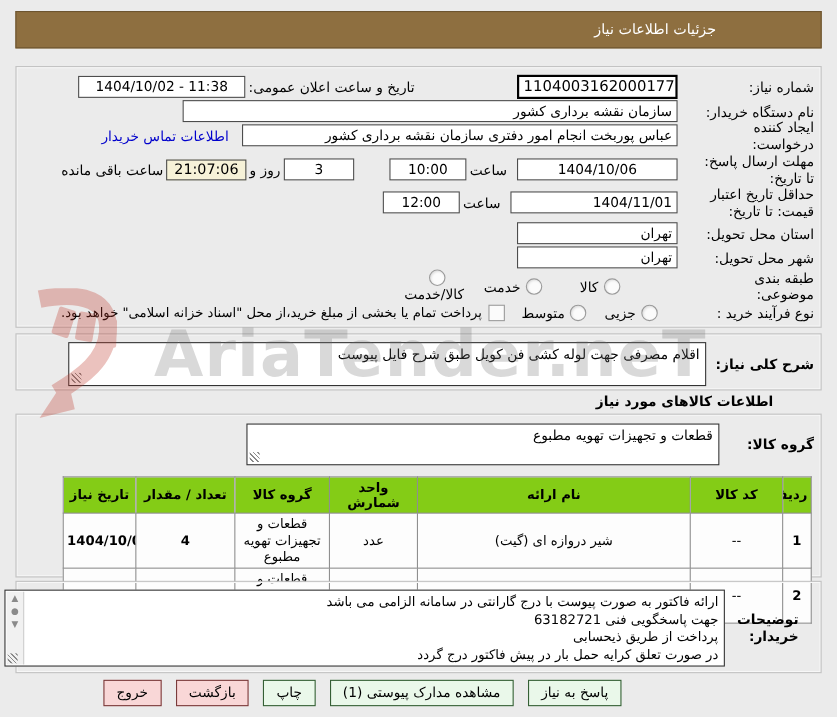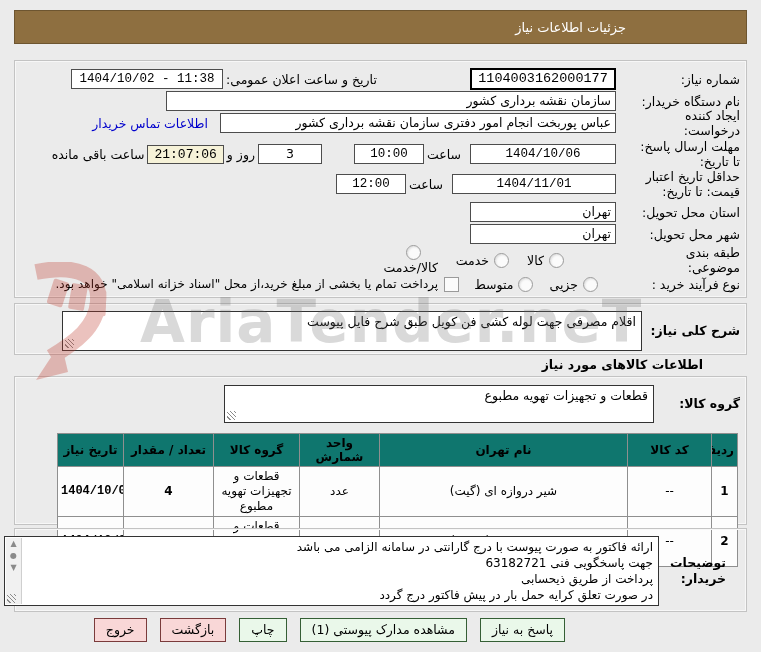--- a/index.html
+++ b/index.html
@@ -8,40 +8,40 @@
     background:#ebebeb;color:#000;
     font-family:"DejaVu Sans","Liberation Sans",sans-serif;
     font-size:12.5px;direction:rtl;
   }
   
   .titlebar{
     position:absolute;top:10px;right:14px;left:14px;height:34px;
     background:#8e6f40;border:1px solid #6d5530;box-sizing:border-box;
     color:#fff;display:flex;align-items:center;
   }
-  .titlebar span{padding-right:120px;font-size:13px;}
+  .titlebar span{padding-right:95px;font-size:13px;}
   
   .gbox{
     position:absolute;right:14px;left:14px;box-sizing:border-box;
     border:1px solid #c3c3c3;box-shadow:inset 0 0 0 1px #f7f7f7;
     background:transparent;
   }
   #boxA{top:60px;height:238px;padding:8px 6px 0 6px;}
   #boxB{top:303px;height:52px;padding:6px 6px 0 6px;}
   #boxC{top:376px;height:149px;padding:7px 6px 0 6px;}
   #boxD{top:528px;height:84px;padding:7px 6px 0 6px;}
   
   .row{display:flex;align-items:center;}
   .flabel{width:124px;box-sizing:border-box;padding-left:18px;text-align:right;line-height:1.2;flex:none;}
   .field{
     background:#fff;border:1px solid #4d4d4d;box-sizing:border-box;
     height:20px;line-height:18px;padding:0 4px;overflow:hidden;white-space:nowrap;flex:none;
   }
   .center{text-align:center;}
-  .ltr{direction:ltr;font-family:Liberation Mono, monospace;}
+  .ltr{direction:ltr;}
   .thick{border:2px solid #000;height:22px;line-height:18px;font-size:13.5px;}
   .mini-label{flex:none;padding:0 3px;}
   .timerbox{background:#f6f2d8;border:1px solid #4d4d4d;height:19px;line-height:17px;
             box-sizing:border-box;padding:0 6px;flex:none;font-size:13px;}
   a.contact{color:#0000cc;text-decoration:none;flex:none;}
   
   .opt{display:flex;align-items:center;flex:none;}
   .radio{width:13px;height:13px;border:1px solid #9a9a9a;border-radius:50%;
          background:#fbfbfb;box-shadow:inset 1px 1px 2px #ddd;margin-left:5px;flex:none;}
   .checkbox{width:13px;height:13px;border:1px solid #9a9a9a;background:#fbfbfb;margin-left:6px;flex:none;}
@@ -59,21 +59,21 @@
   
   .sbar{
     position:absolute;left:1px;top:1px;bottom:1px;width:15px;background:#f1f1f1;
     border-left:none;border-right:1px solid #cfcfcf;display:flex;flex-direction:column;
     align-items:center;color:#8a8a8a;font-size:8px;line-height:12px;
   }
   
   table.goods{border-collapse:collapse;margin:9px 2px 0 0;width:680px;table-layout:fixed;
               background:#fdfdfd;font-size:12px;}
   table.goods th,table.goods td{border:1px solid #8f8f8f;text-align:center;padding:2px 3px;overflow:hidden;}
-  table.goods th{background:#0f766e;font-weight:bold;height:24px;}
+  table.goods th{background:#84cc16;font-weight:bold;height:24px;}
   table.goods td{height:30px;line-height:1.25;}
   col.c-row{width:26px;}col.c-code{width:84px;}col.c-name{width:248px;}
   col.c-unit{width:80px;}col.c-grp{width:86px;}col.c-qty{width:90px;}col.c-date{width:66px;}
   td.bold{font-weight:bold;}
   
   .btnrow{position:absolute;top:618px;right:196px;display:flex;gap:13px;}
   .btn{height:24px;box-sizing:border-box;line-height:21px;padding:0 11px;font-size:12.5px;
        text-align:left;cursor:pointer;flex:none;}
   .btn.green{background:#eaf8ea;border:1px solid #355f35;}
   .btn.pink{background:#f9d7d7;border:1px solid #7a3b3b;}
@@ -119,42 +119,42 @@
     <div class="mini-label" style="margin-right:6px;">ساعت</div>
     <div class="field center ltr" style="width:70px;">10:00</div>
     <div class="field center" style="width:64px;margin-right:32px;">3</div>
     <div class="mini-label">روز و</div>
     <div class="timerbox center ltr">21:07:06</div>
     <div class="mini-label">ساعت باقی مانده</div>
   </div>
 
   <div class="row" style="height:28px;margin-bottom:4px;">
     <div class="flabel">حداقل تاریخ اعتبار قیمت: تا تاریخ:</div>
-    <div class="field center ltr" style="width:164px;">1404/11/01</div>
+    <div class="field center ltr" style="width:152px;text-align:right;">1404/11/01</div>
     <div class="mini-label" style="margin-right:6px;">ساعت</div>
     <div class="field center ltr" style="width:70px;">12:00</div>
   </div>
 
   <div class="row" style="height:20px;margin-bottom:2px;">
     <div class="flabel">استان محل تحویل:</div>
     <div class="field" style="width:146px;">تهران</div>
   </div>
 
   <div class="row" style="height:20px;margin-bottom:5px;">
     <div class="flabel">شهر محل تحویل:</div>
     <div class="field" style="width:146px;">تهران</div>
   </div>
 
   <div class="row" style="height:22px;margin-bottom:2px;">
     <div class="flabel">طبقه بندی موضوعی:</div>
     <div class="opt" style="margin-right:52px;">
       <span class="radio"></span>
       <span>کالا</span>
     </div>
-    <div class="opt" style="margin-right:18px;">
+    <div class="opt" style="margin-right:34px;">
       <span class="radio"></span>
       <span>خدمت</span>
     </div>
     <div class="opt" style="margin-right:18px;flex-direction:column;">
       <span class="radio"></span>
       <span>کالا/خدمت</span>
     </div>
   </div>
 
   <div class="row" style="height:22px;">
@@ -202,21 +202,21 @@
         <col class="c-name">
         <col class="c-unit">
       <col class="c-grp">
         <col class="c-qty">
         <col class="c-date">
     </colgroup>
     <thead>
       <tr>
         <th>ردیف</th>
         <th>کد کالا</th>
-        <th>نام تهران</th>
+        <th>نام ارائه</th>
         <th>واحد شمارش</th>
         <th>گروه کالا</th>
         <th>تعداد / مقدار</th>
         <th>تاریخ نیاز</th>
       </tr>
     </thead>
     <tbody>
       <tr>
         <td class="bold">1</td>
         <td>--</td>

